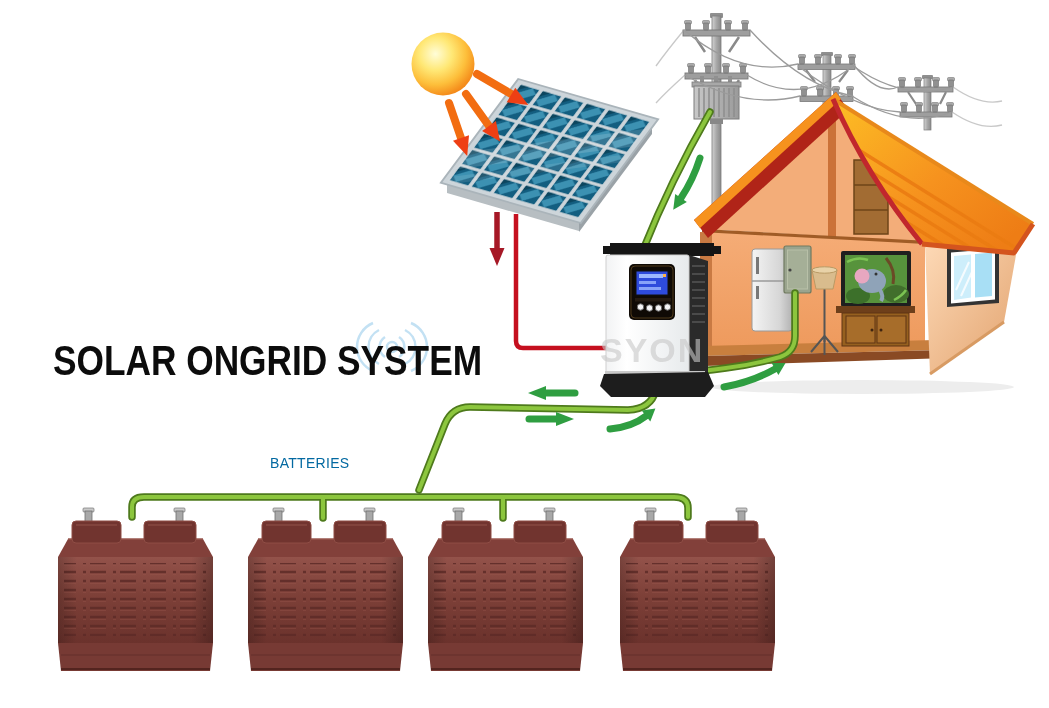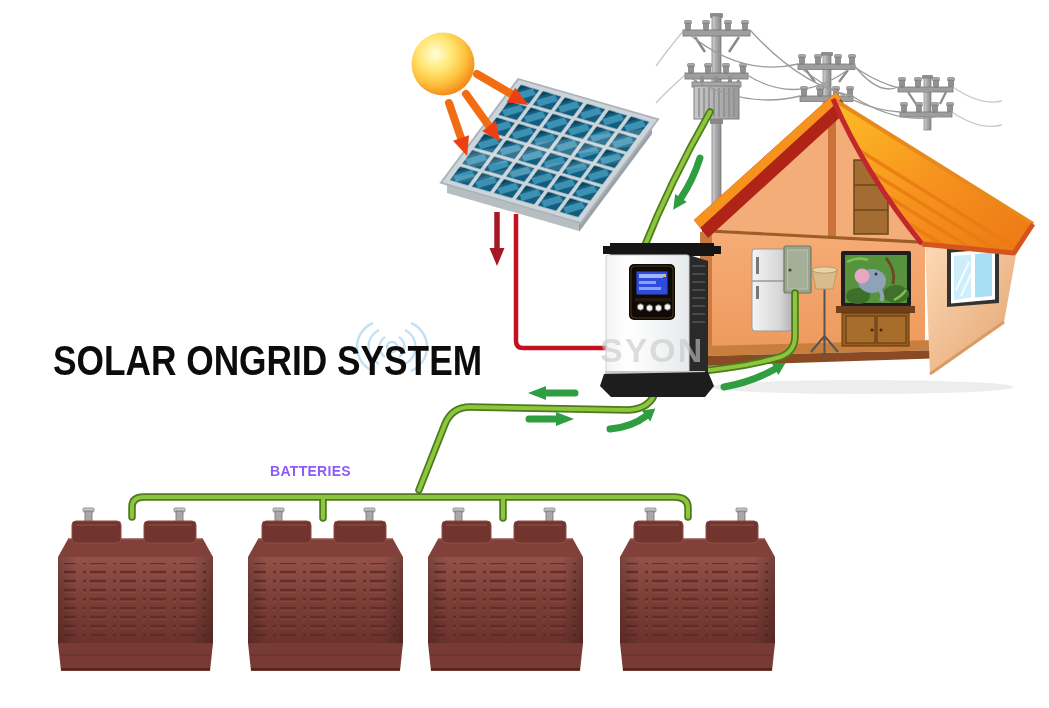--- a/index.html
+++ b/index.html
@@ -2,22 +2,22 @@
 <html><head>
 <meta charset="utf-8">
 <style>
   html,body{margin:0;padding:0;background:#fff;}
   .stage{position:relative;width:1049px;height:708px;background:#fff;overflow:hidden;
          font-family:"Liberation Sans", sans-serif;}
   .stage svg{position:absolute;left:0;top:0;}
   .title{position:absolute;left:53px;top:336px;font-size:43px;font-weight:800;
          color:#0c0c0c;letter-spacing:0px;white-space:nowrap;
          transform:scaleX(0.82);transform-origin:left top;}
-  .bat-label{position:absolute;left:270px;top:455px;font-size:14px;font-weight:700;
-         color:#8b5cf6;letter-spacing:0.3px;white-space:nowrap;margin-top:8px;}
+  .bat-label{position:absolute;left:270px;top:455px;font-size:14px;font-weight:400;
+         color:#0369a1;letter-spacing:0.3px;white-space:nowrap;}
   .co{fill:none;stroke:#4e7a1c;stroke-width:7.5;stroke-linecap:round;stroke-linejoin:round;}
   .ci{fill:none;stroke:#8cc63e;stroke-width:4;stroke-linecap:round;stroke-linejoin:round;}
   .wire{fill:none;stroke:#9b9b9b;stroke-width:1.3;}
   .garr{fill:none;stroke:#2f9e41;stroke-width:7;stroke-linecap:round;}
   .ghead{fill:#2f9e41;}
   .sunshaft{fill:none;stroke:#f26d11;stroke-width:8;stroke-linecap:round;}
   .sunhead{fill:#ee3f14;}
 </style>
 </head>
 <body>

